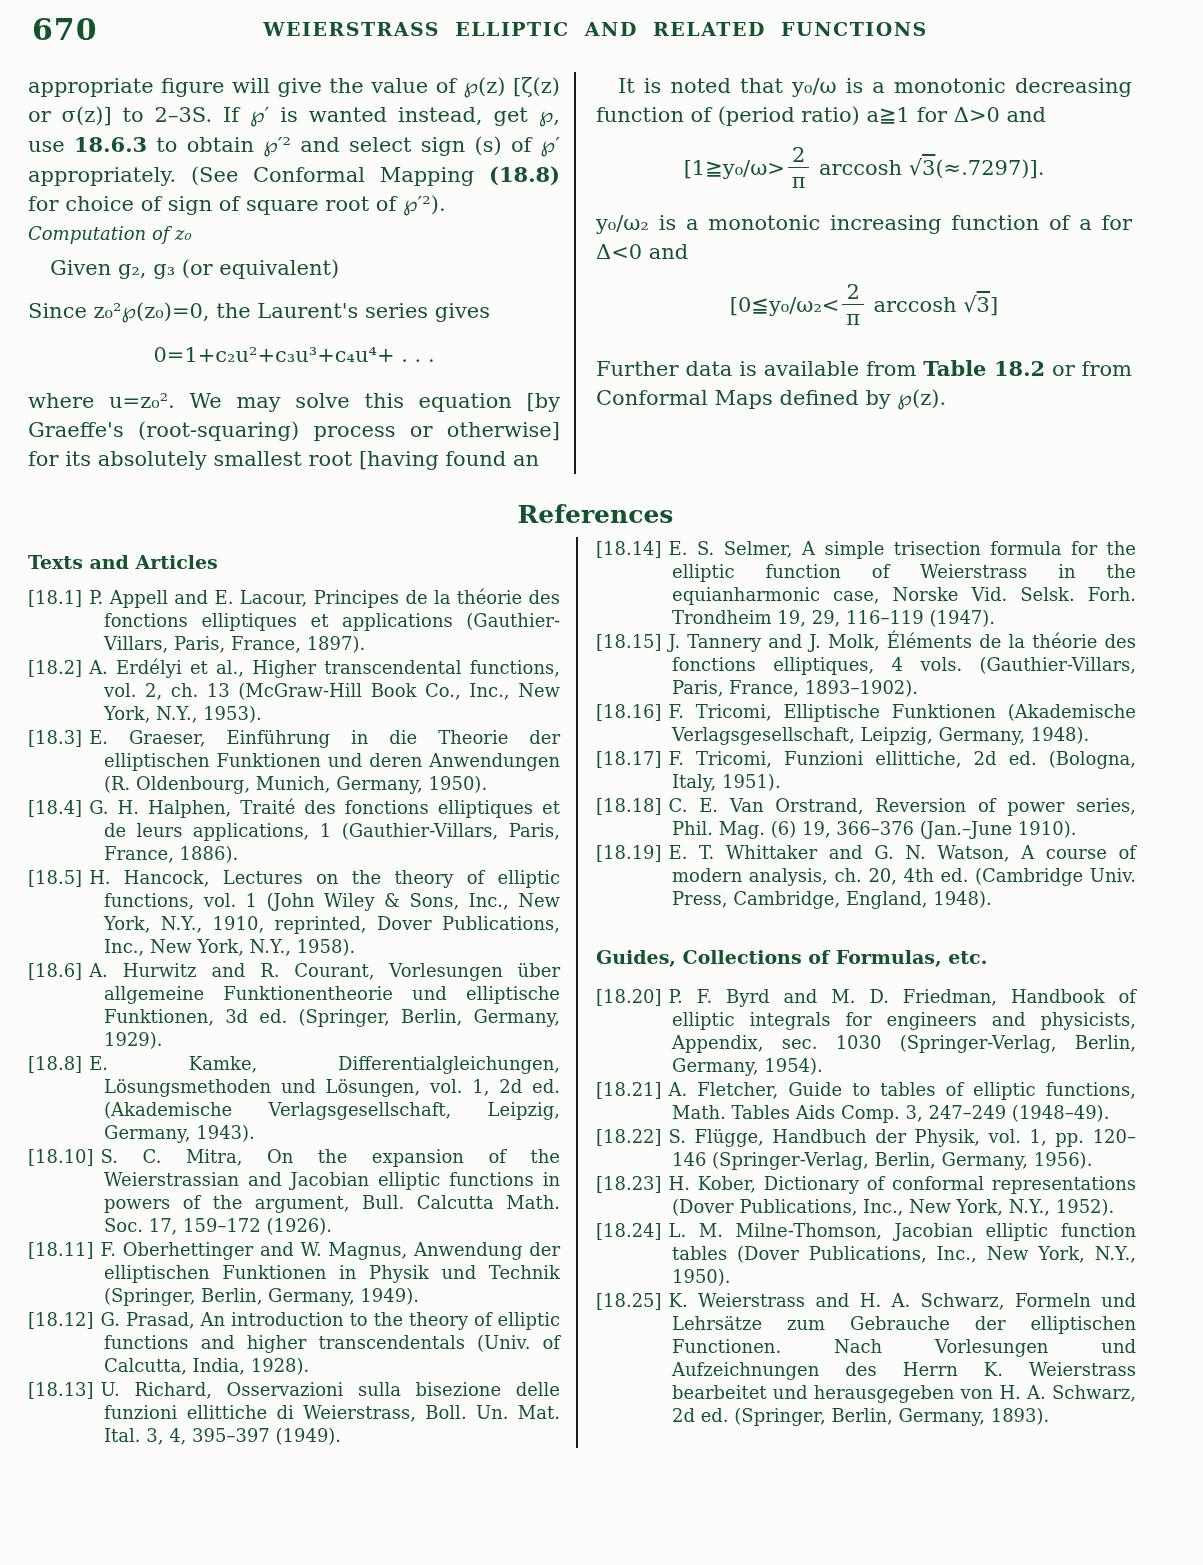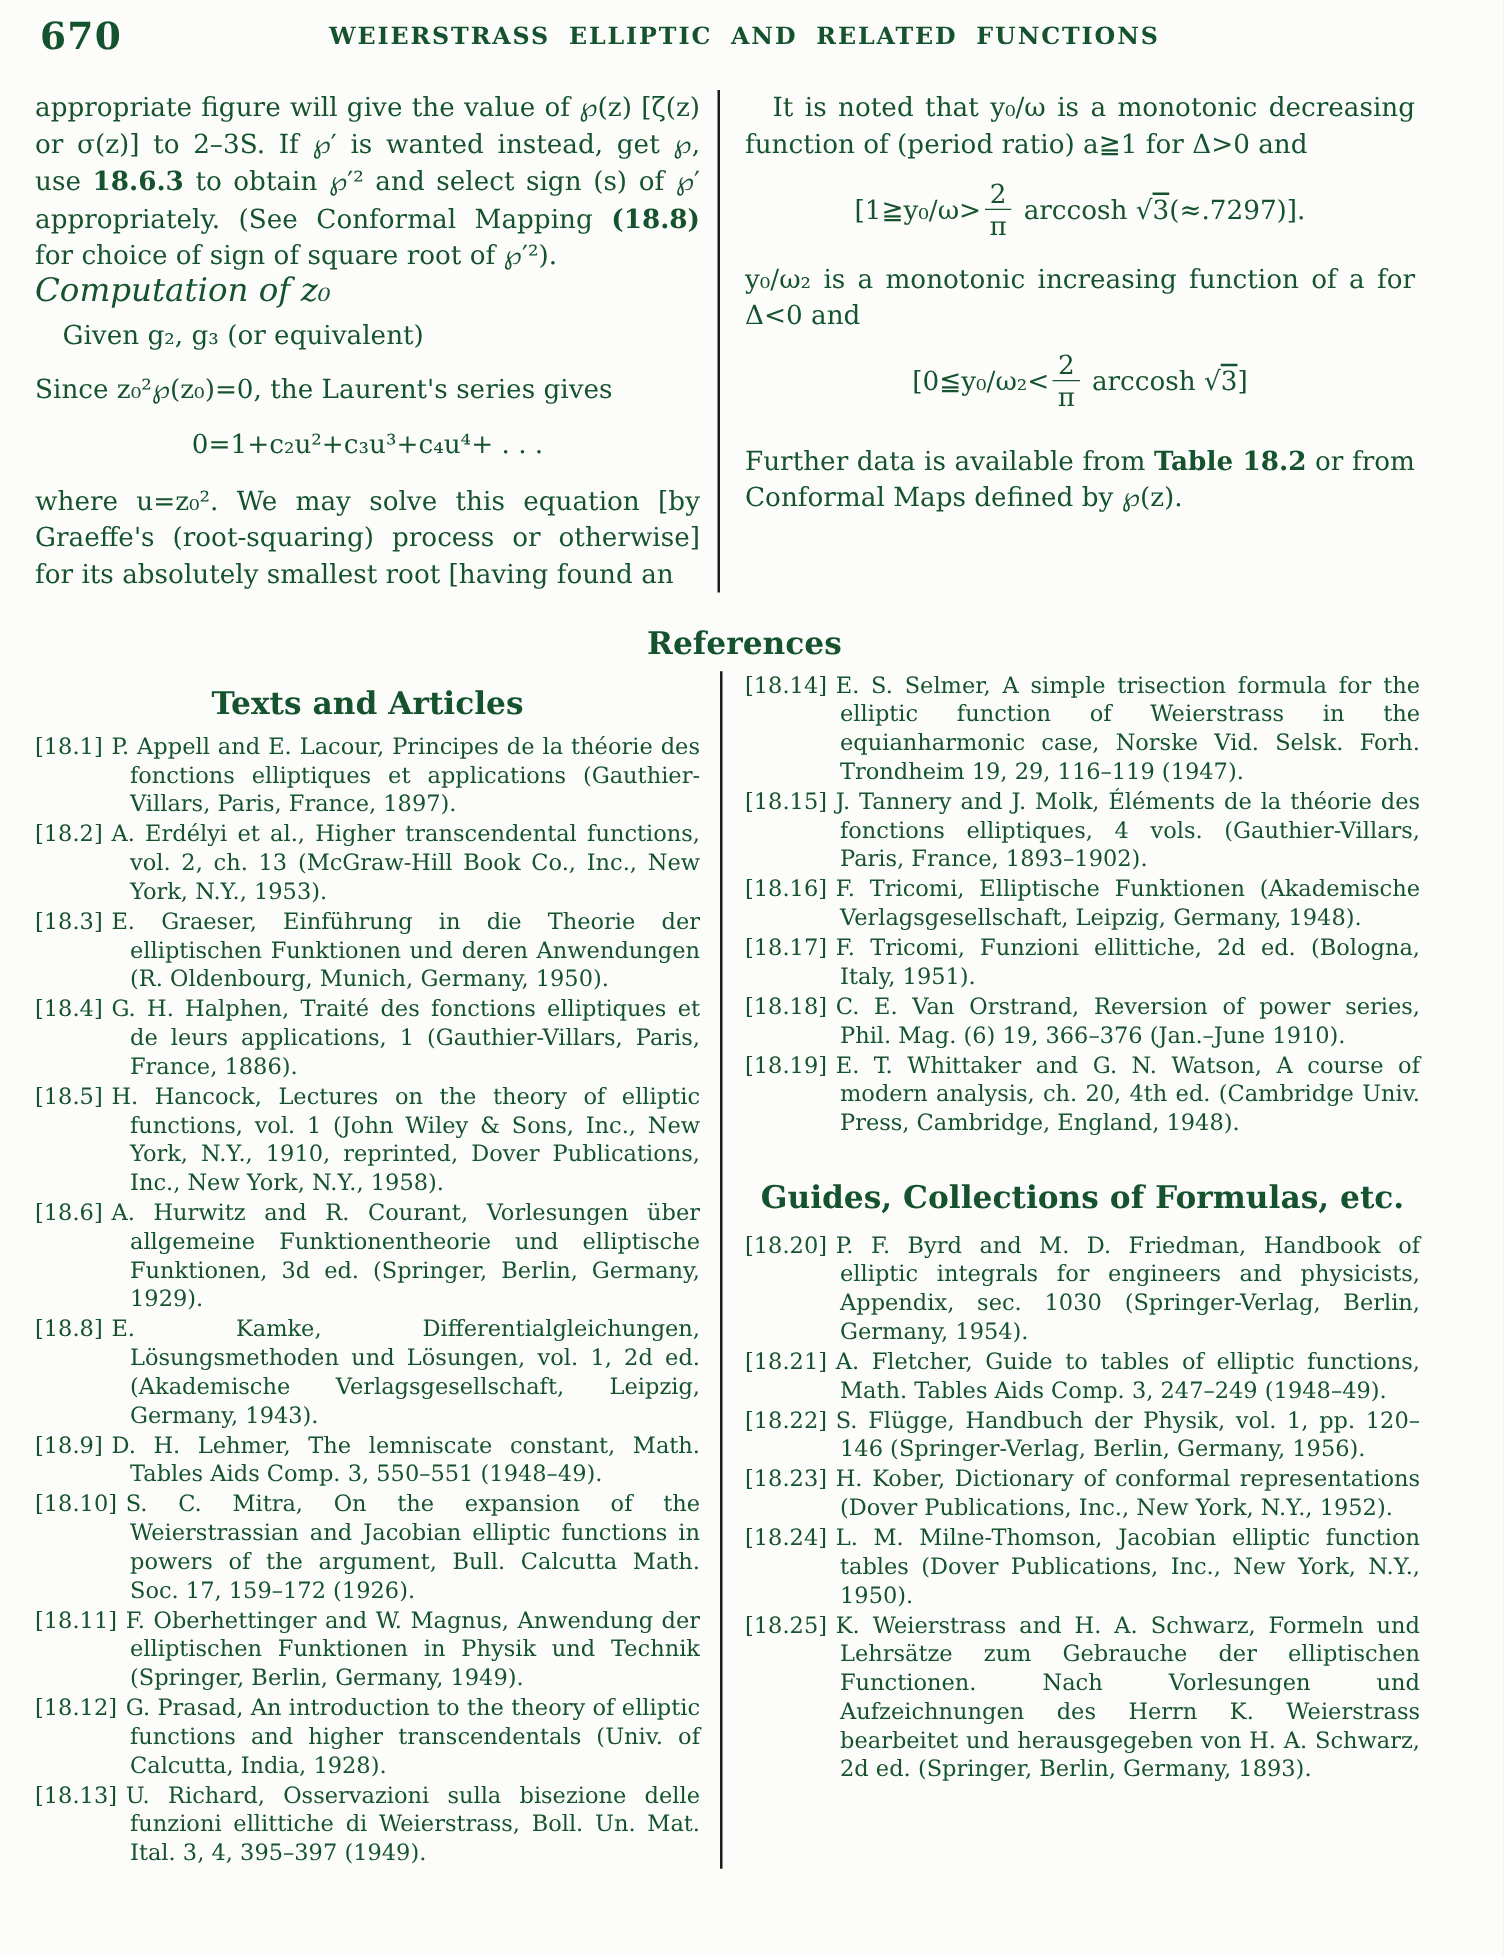--- a/index.html
+++ b/index.html
@@ -28,21 +28,21 @@
   }
   
   .top-columns { display:flex; align-items:stretch; margin-top:14px; }
   .top-left  { width:532px; }
   .top-right { width:536px; }
   .v-divider { width:2px; background:#1c1c1c; margin-left:14px; margin-right:20px; }
   .bodytext { font-size:21px; line-height:29px; text-align:justify; }
   .bodytext p { margin:0; }
   .para-indent { text-indent:22px; }
   .section-head-italic {
-    font-style:italic; font-size:26px; margin:16px 0 6px 0; line-height:29px;
+    font-style:italic; font-size:18px; margin:16px 0 6px 0; line-height:29px;
   }
   .given-line { margin:6px 0 14px 0 !important; padding-left:22px; text-align:left; }
   .equation {
     text-align:center !important; margin:14px 0 16px 0 !important;
     font-size:21px; line-height:31px; text-indent:0;
   }
   .frac { display:inline-block; text-align:center; vertical-align:-0.62em; margin:0 3px; line-height:1; }
   .frac .fnum { display:block; border-bottom:1.6px solid currentColor; padding:0 4px 1px 4px; line-height:1.05; }
   .frac .fden { display:block; line-height:1.15; padding-top:1px; }
   .radicand { text-decoration:overline; }
@@ -50,22 +50,22 @@
   
   .references-title {
     margin:26px 0 8px 0; text-align:center;
     font-size:25px; font-weight:bold;
   }
   .ref-columns { display:flex; align-items:stretch; }
   .ref-left  { width:532px; }
   .ref-right { width:540px; }
   .ref-divider { width:2px; background:#1c1c1c; margin-left:16px; margin-right:18px; }
   .ref-subhead {
-    margin:14px 0 12px 0; text-align:center;
-    font-size:25px; font-weight:bold;
+    margin:14px 0 12px 0; text-align:left;
+    font-size:19px; font-weight:bold;
   }
   .ref-subhead.guides { margin:36px 0 16px 0; }
   .reflist { font-size:18px; line-height:23px; }
   .ref { padding-left:76px; text-indent:-76px; text-align:justify; margin:0 0 1px 0; }
   .ref-id { margin-right:7px; }
 </style>
 </head>
 <body>
 
 <div class="page">
@@ -105,21 +105,20 @@
 
     <div class="ref-left reflist">
       <h3 class="ref-subhead">Texts and Articles</h3>
       <div class="ref"><span class="ref-id">[18.1]</span><span class="ref-text">P. Appell and E. Lacour, Principes de la théorie des fonctions elliptiques et applications (Gauthier-Villars, Paris, France, 1897).</span></div>
       <div class="ref"><span class="ref-id">[18.2]</span><span class="ref-text">A. Erdélyi et al., Higher transcendental functions, vol. 2, ch. 13 (McGraw-Hill Book Co., Inc., New York, N.Y., 1953).</span></div>
       <div class="ref"><span class="ref-id">[18.3]</span><span class="ref-text">E. Graeser, Einführung in die Theorie der elliptischen Funktionen und deren Anwendungen (R. Oldenbourg, Munich, Germany, 1950).</span></div>
       <div class="ref"><span class="ref-id">[18.4]</span><span class="ref-text">G. H. Halphen, Traité des fonctions elliptiques et de leurs applications, 1 (Gauthier-Villars, Paris, France, 1886).</span></div>
       <div class="ref"><span class="ref-id">[18.5]</span><span class="ref-text">H. Hancock, Lectures on the theory of elliptic functions, vol. 1 (John Wiley &amp; Sons, Inc., New York, N.Y., 1910, reprinted, Dover Publications, Inc., New York, N.Y., 1958).</span></div>
       <div class="ref"><span class="ref-id">[18.6]</span><span class="ref-text">A. Hurwitz and R. Courant, Vorlesungen über allgemeine Funktionentheorie und elliptische Funktionen, 3d ed. (Springer, Berlin, Germany, 1929).</span></div>
       <div class="ref"><span class="ref-id">[18.8]</span><span class="ref-text">E. Kamke, Differentialgleichungen, Lösungsmethoden und Lösungen, vol. 1, 2d ed. (Akademische Verlagsgesellschaft, Leipzig, Germany, 1943).</span></div>
-      <div class="ref"><span class="ref-id">[18.9]</span><span class="ref-text">D. H. Lehmer, The lemniscate constant, Math. Tables Aids Comp. 3, 550–551 (1948–49).</span></div>
       <div class="ref"><span class="ref-id">[18.10]</span><span class="ref-text">S. C. Mitra, On the expansion of the Weierstrassian and Jacobian elliptic functions in powers of the argument, Bull. Calcutta Math. Soc. 17, 159–172 (1926).</span></div>
       <div class="ref"><span class="ref-id">[18.11]</span><span class="ref-text">F. Oberhettinger and W. Magnus, Anwendung der elliptischen Funktionen in Physik und Technik (Springer, Berlin, Germany, 1949).</span></div>
       <div class="ref"><span class="ref-id">[18.12]</span><span class="ref-text">G. Prasad, An introduction to the theory of elliptic functions and higher transcendentals (Univ. of Calcutta, India, 1928).</span></div>
       <div class="ref"><span class="ref-id">[18.13]</span><span class="ref-text">U. Richard, Osservazioni sulla bisezione delle funzioni ellittiche di Weierstrass, Boll. Un. Mat. Ital. 3, 4, 395–397 (1949).</span></div>
     </div>
 
     <div class="ref-divider"></div>
 
     <div class="ref-right reflist">
       <div class="ref"><span class="ref-id">[18.14]</span><span class="ref-text">E. S. Selmer, A simple trisection formula for the elliptic function of Weierstrass in the equianharmonic case, Norske Vid. Selsk. Forh. Trondheim 19, 29, 116–119 (1947).</span></div>

